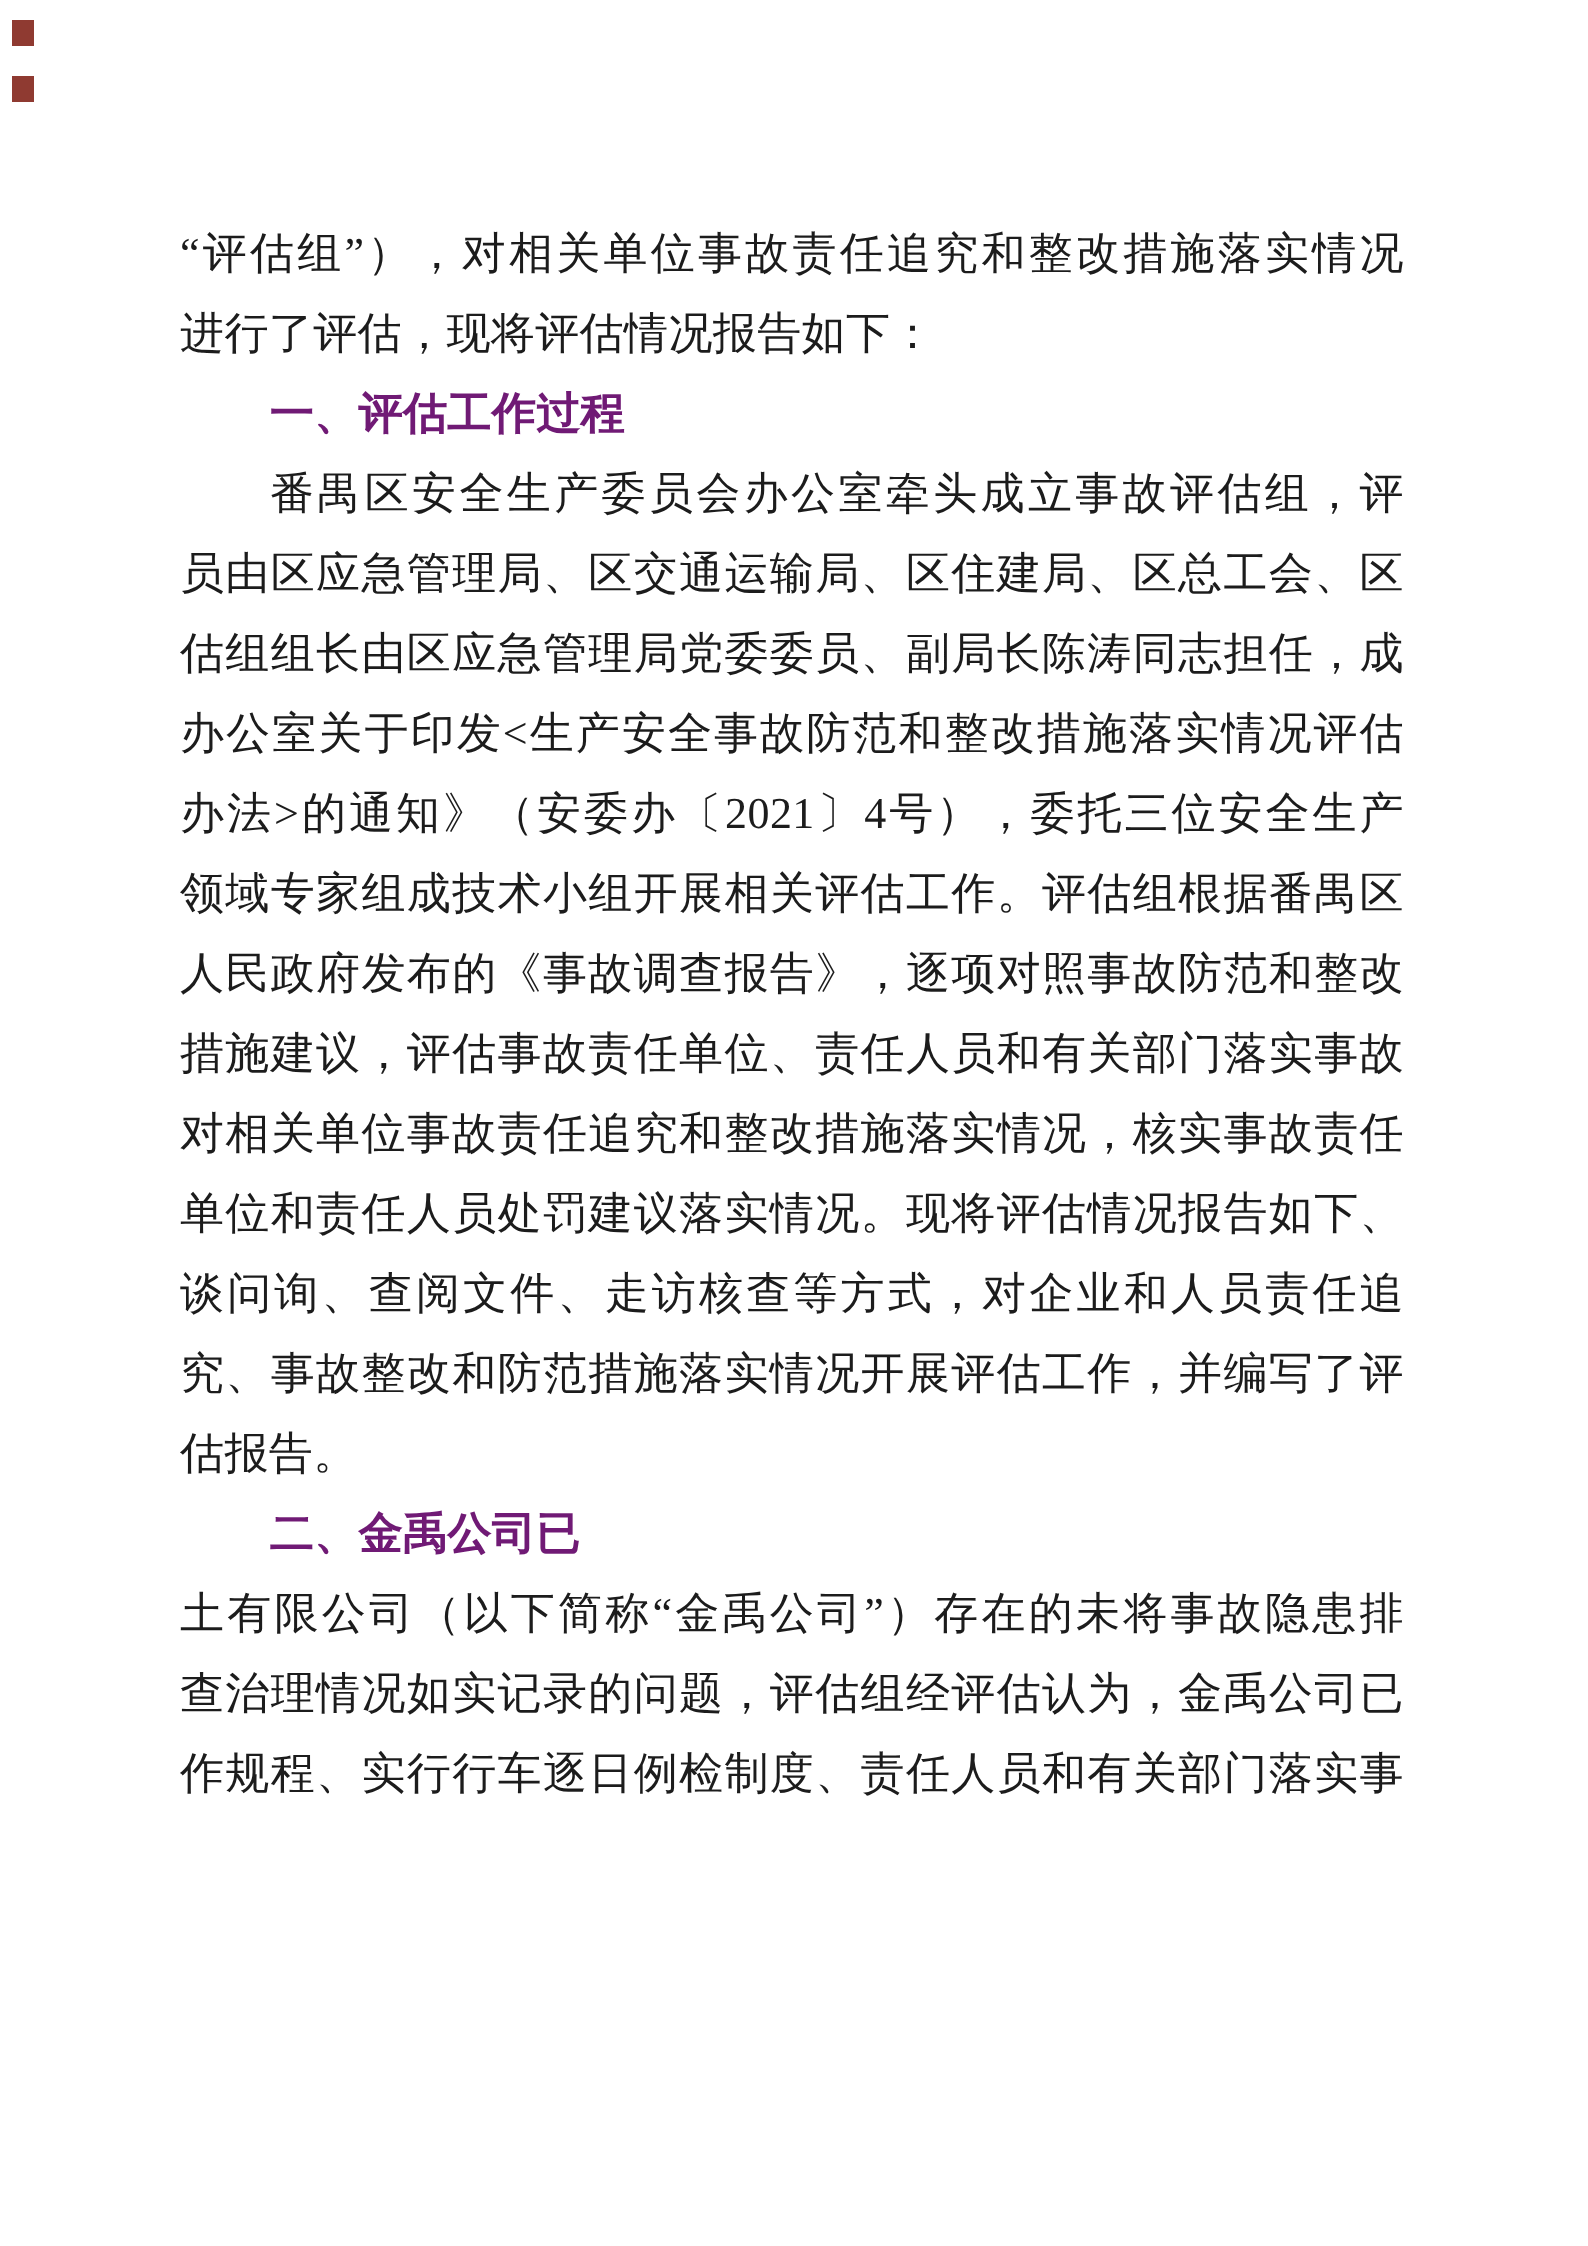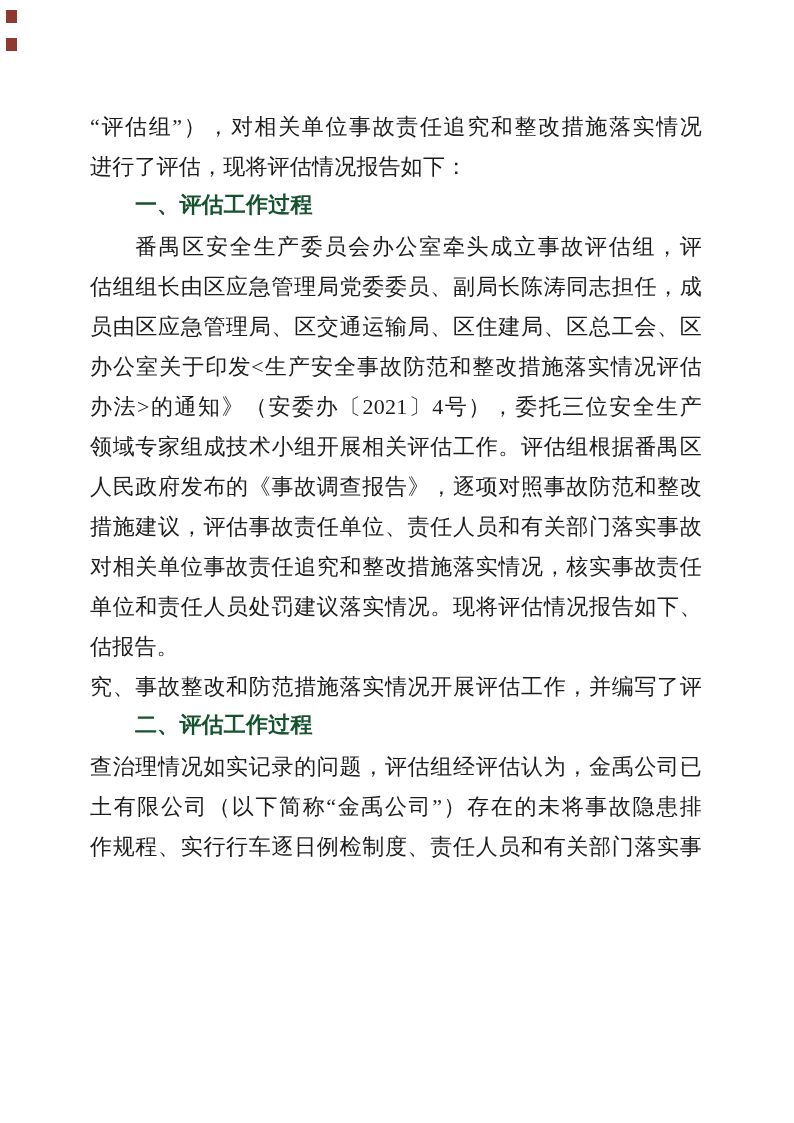--- a/index.html
+++ b/index.html
@@ -39,23 +39,23 @@
     text-align-last: justify;
     letter-spacing: 0.2px;
     overflow: hidden;
   }
   .line.indent { text-indent: 45px; }
   .line.no-just {
     text-align: right;
     text-align-last: left;
   }
   .para.heading .line {
-    font-family: Liberation Mono, monospace;
+    font-family: Liberation Serif, serif;
     font-weight: bold;
-    color: #14532d;
+    color: #701a75;
     text-align: right;
     text-align-last: left;
     text-indent: 45px;
   }
   .page-number {
     position: absolute;
     left: 0;
     top: 1031px;
     width: 100%;
     height: 22px;
@@ -76,36 +76,37 @@
   <div class="doc-body">
       <div class="para body">
         <div class="line">“评估组”），对相关单位事故责任追究和整改措施落实情况</div>
         <div class="line no-just">进行了评估，现将评估情况报告如下：</div>
       </div>
       <div class="para heading">
         <div class="line indent no-just">一、评估工作过程</div>
       </div>
       <div class="para body">
         <div class="line indent">番禺区安全生产委员会办公室牵头成立事故评估组，评</div>
+        <div class="line">员由区应急管理局、区交通运输局、区住建局、区总工会、区</div>
         <div class="line">估组组长由区应急管理局党委委员、副局长陈涛同志担任，成</div>
-        <div class="line">员由区应急管理局、区交通运输局、区住建局、区总工会、区</div>
         <div class="line">办公室关于印发&lt;生产安全事故防范和整改措施落实情况评估</div>
         <div class="line">办法&gt;的通知》（安委办〔2021〕4号），委托三位安全生产</div>
         <div class="line">领域专家组成技术小组开展相关评估工作。评估组根据番禺区</div>
         <div class="line">人民政府发布的《事故调查报告》，逐项对照事故防范和整改</div>
         <div class="line">措施建议，评估事故责任单位、责任人员和有关部门落实事故</div>
         <div class="line">对相关单位事故责任追究和整改措施落实情况，核实事故责任</div>
         <div class="line">单位和责任人员处罚建议落实情况。现将评估情况报告如下、座</div>
+        <div class="line">谈问询、查阅文件、走访核查等方式，对企业和人员责任追</div>
+        <div class="line">究、事故整改和防范措施落实情况开展评估工作，并编写了评</div>
         <div class="line no-just">估报告。</div>
-        <div class="line">究、事故整改和防范措施落实情况开展评估工作，并编写了评</div>
       </div>
       <div class="para heading">
-        <div class="line indent no-just">二、评估工作过程</div>
+        <div class="line indent no-just">二、金禹公司已</div>
       </div>
       <div class="para body">
+        <div class="line">土有限公司（以下简称“金禹公司”）存在的未将事故隐患排</div>
         <div class="line">查治理情况如实记录的问题，评估组经评估认为，金禹公司已</div>
-        <div class="line">土有限公司（以下简称“金禹公司”）存在的未将事故隐患排</div>
         <div class="line">作规程、实行行车逐日例检制度、责任人员和有关部门落实事故</div>
       </div>
     </div>
 
   <div class="page-number">2</div>
 </div>
 
 </body></html>

